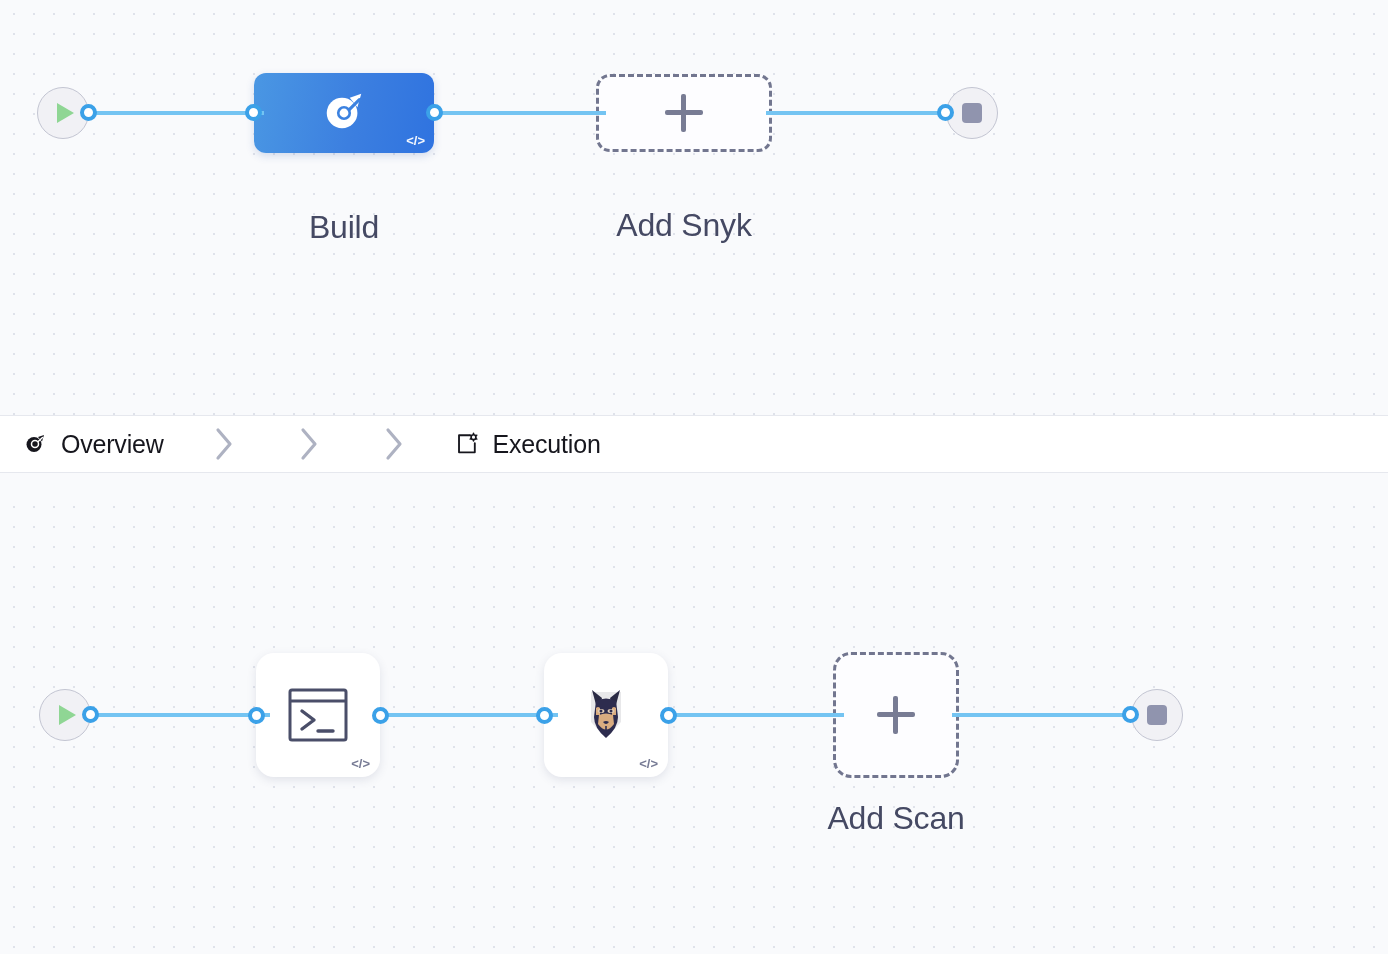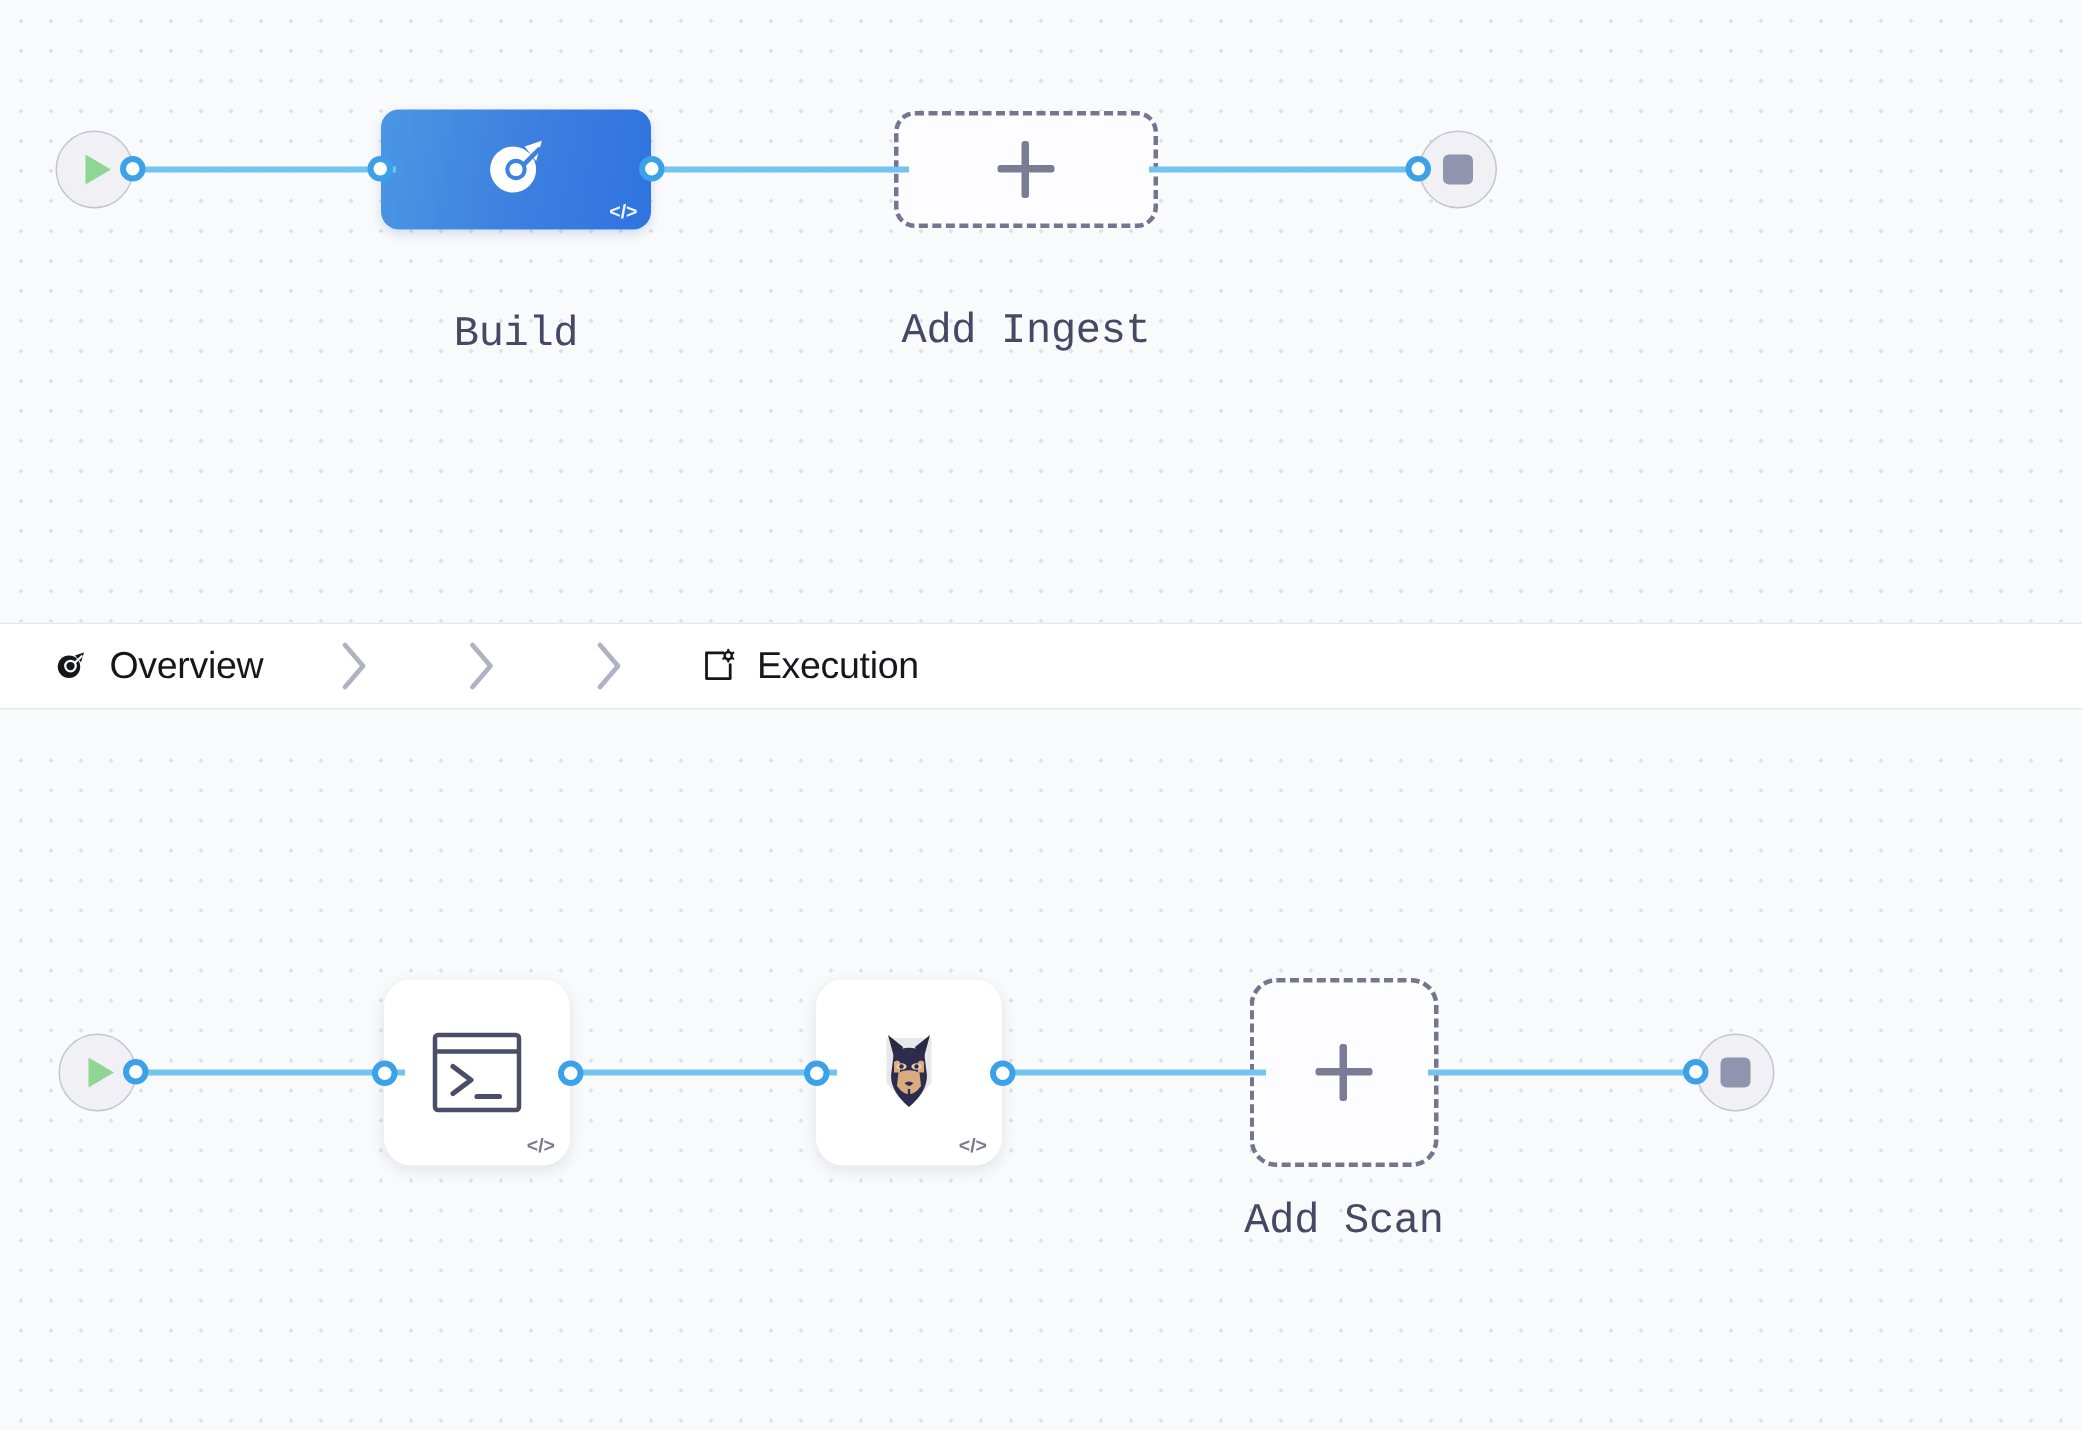--- a/index.html
+++ b/index.html
@@ -37,21 +37,21 @@
     position: absolute;
     left: 0;
     top: 415px;
     width: 1388px;
     height: 58px;
     background: #ffffff;
     border-top: 1px solid #e6e8ee;
     border-bottom: 1px solid #e6e8ee;
     display: flex;
     align-items: center;
-    padding-left: 28px;
+    padding-left: 16px;
     gap: 23px;
   }
   .tab {
     display: flex;
     align-items: center;
     gap: 13px;
     height: 100%;
     position: relative;
     padding: 0 6px;
     cursor: pointer;
@@ -185,26 +185,25 @@
     right: 10px; bottom: 6px;
     font-size: 13px;
     font-weight: bold;
     color: #767a94;
   }
 
   
   .caption {
     position: absolute;
     text-align: center;
-    font-size: 28px;
+    font-size: 32px;
     color: #454963;
     line-height: 1.75;
     letter-spacing: -0.2px;
     white-space: pre-line;
-    font-family: Liberation Mono, monospace;
   }
 </style>
 </head>
 <body>
 
 <div class="canvas">
 
   <div class="dotgrid" id="stage-graph-panel">
 
     <div class="edge" style="left:92px;  top:111px; width:172px;"></div>
@@ -233,21 +232,21 @@
       <div class="port solid" style="left:-9px; top:31px;"></div>
       <div class="port solid" style="left:172px; top:31px;"></div>
     </div>
     <div class="caption" style="left:254px; top:199px; width:180px;">Build</div>
 
     <div class="node" style="left:596px; top:74px;">
       <div class="add-node stage-size">
         <div class="plus"></div>
       </div>
     </div>
-    <div class="caption" style="left:594px; top:197px; width:180px;">Add Ingest</div>
+    <div class="caption" style="left:594px; top:197px; width:180px;">Add Snyk</div>
 
     <div class="node" style="left:937px; top:87px;">
       <div class="terminal-node" style="margin-left:9px;">
         <div class="stop-sq"></div>
       </div>
       <div class="port solid" style="left:0px; top:17px;"></div>
     </div>
   </div>
 
   <div class="tabbar">

